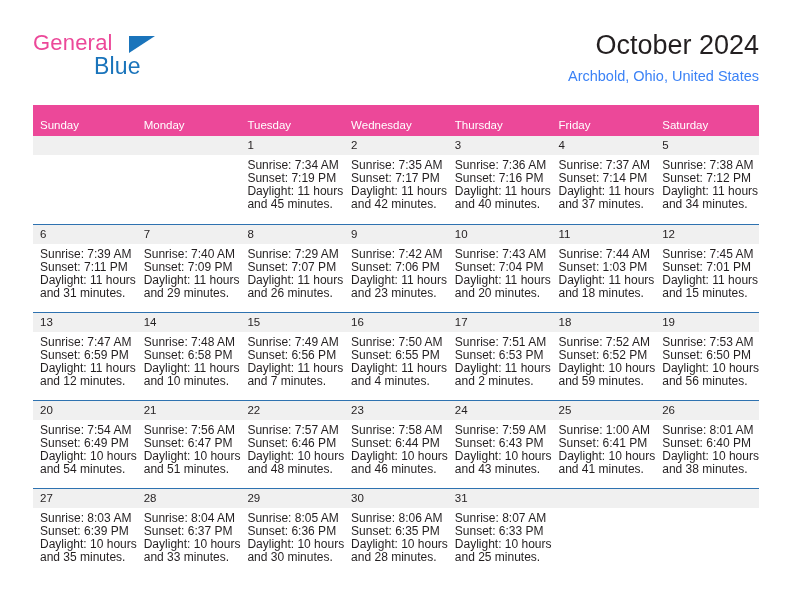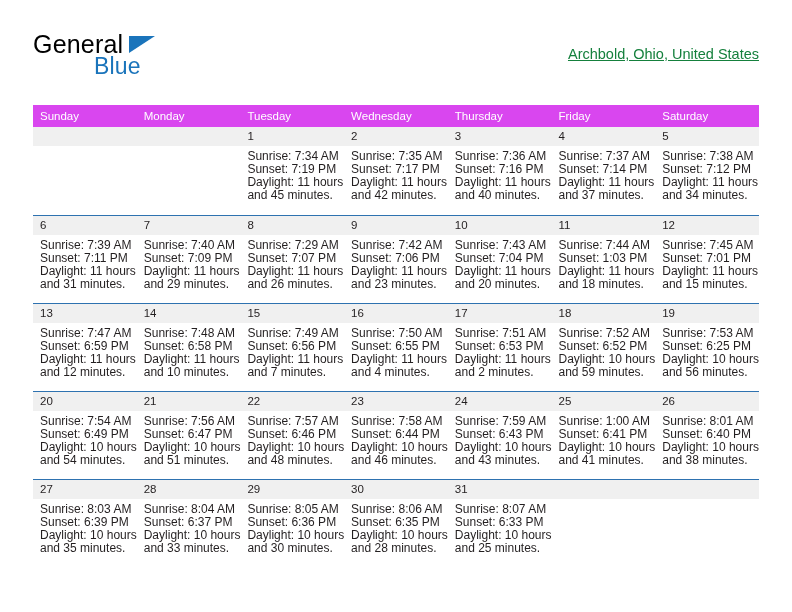--- a/index.html
+++ b/index.html
@@ -33,23 +33,23 @@
     position: absolute;
     left: 0;
     top: 0;
     width: 230px;
     height: 56px;
   }
   .logo-general {
     position: absolute;
     left: 0;
     top: 2px;
-    font-size: 25px;
+    font-size: 22px;
     letter-spacing: 0.2px;
-    color: #000000;
+    color: #ec4899;
     font-family: "Liberation Sans", sans-serif;
   }
   .logo-triangle {
     position: absolute;
     left: 96px;
     top: 8px;
     width: 0;
     height: 0;
     border-top: 17px solid #1a74bb;
     border-right: 26px solid transparent;
@@ -72,45 +72,44 @@
   }
   .cal-title {
     font-size: 27px;
     color: #231f20;
     line-height: 34px;
     white-space: nowrap;
     font-weight: normal;
   }
   .cal-subtitle {
     font-size: 14.5px;
-    color: #15803d;
+    color: #3b82f6;
     line-height: 20px;
-    margin-top: 16px;
+    margin-top: 4px;
     white-space: nowrap;
-    text-decoration: underline;
   }
 
   
   .calendar {
     position: absolute;
     left: 33px;
     top: 105px;
     width: 726px;
     border-collapse: collapse;
     table-layout: fixed;
   }
   .calendar col { width: 103.71px; }
 
   thead th {
-    background: #d946ef;
+    background: #ec4899;
     color: #ffffff;
     font-size: 11.5px;
     font-weight: normal;
     text-align: left;
-    padding: 5px 0 5px 7px;
+    padding: 14px 0 5px 7px;
     height: 19px;
     vertical-align: middle;
     box-sizing: border-box;
   }
 
   tbody tr { }
   tbody td {
     vertical-align: top;
     padding: 0;
     border-top: 1.5px solid #2e72b0;
@@ -149,20 +148,21 @@
 
 <div class="page">
 
   <div class="header">
     <div class="logo">
       <span class="logo-general">General</span>
       <span class="logo-triangle"></span>
       <span class="logo-blue">Blue</span>
     </div>
     <div class="title-block">
+      <div class="cal-title">October 2024</div>
       <div class="cal-subtitle">Archbold, Ohio, United States</div>
     </div>
   </div>
 
   <table class="calendar">
     <colgroup>
       <col>
         <col>
         <col>
         <col>
@@ -395,21 +395,21 @@
                 <div>Daylight: 10 hours</div>
                 <div>and 59 minutes.</div>
               </div>
             </div>
           </td>
           <td>
             <div class="cell-inner">
               <div class="daynum">19</div>
               <div class="details">
                 <div>Sunrise: 7:53 AM</div>
-                <div>Sunset: 6:25 PM</div>
+                <div>Sunset: 6:50 PM</div>
                 <div>Daylight: 10 hours</div>
                 <div>and 56 minutes.</div>
               </div>
             </div>
           </td>
         </tr>
         <tr>
           <td>
             <div class="cell-inner">
               <div class="daynum">20</div>

